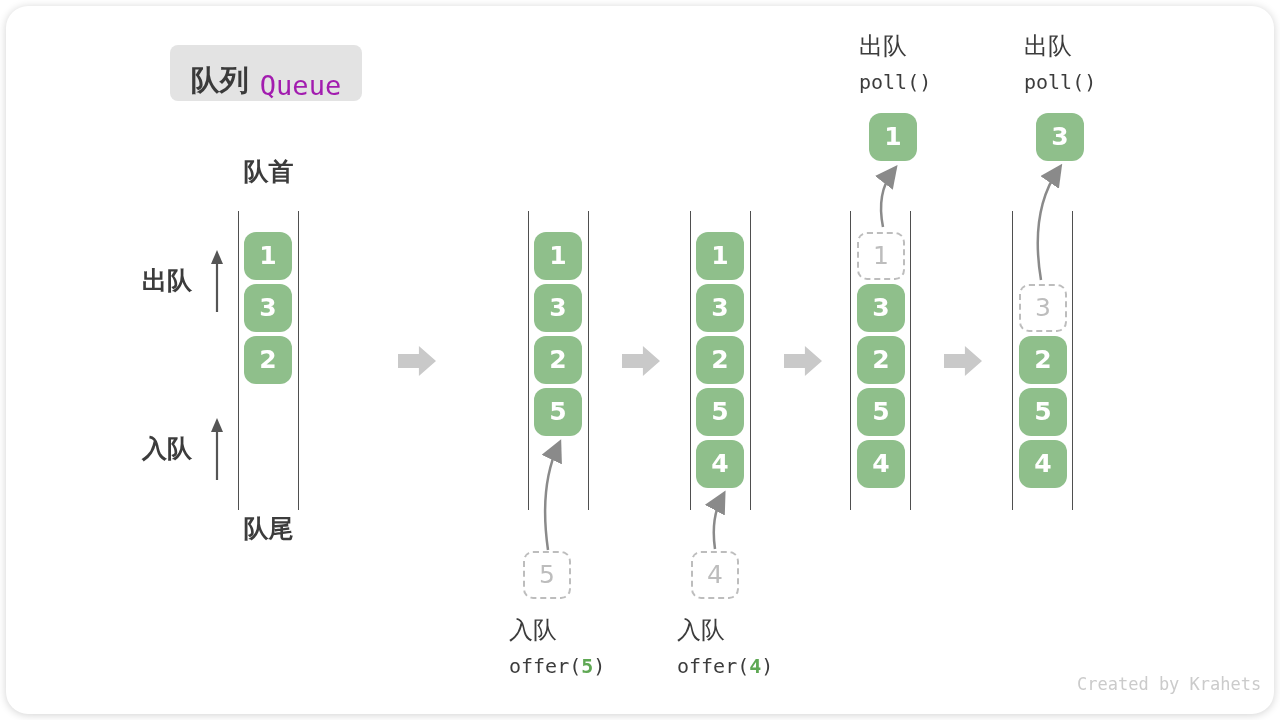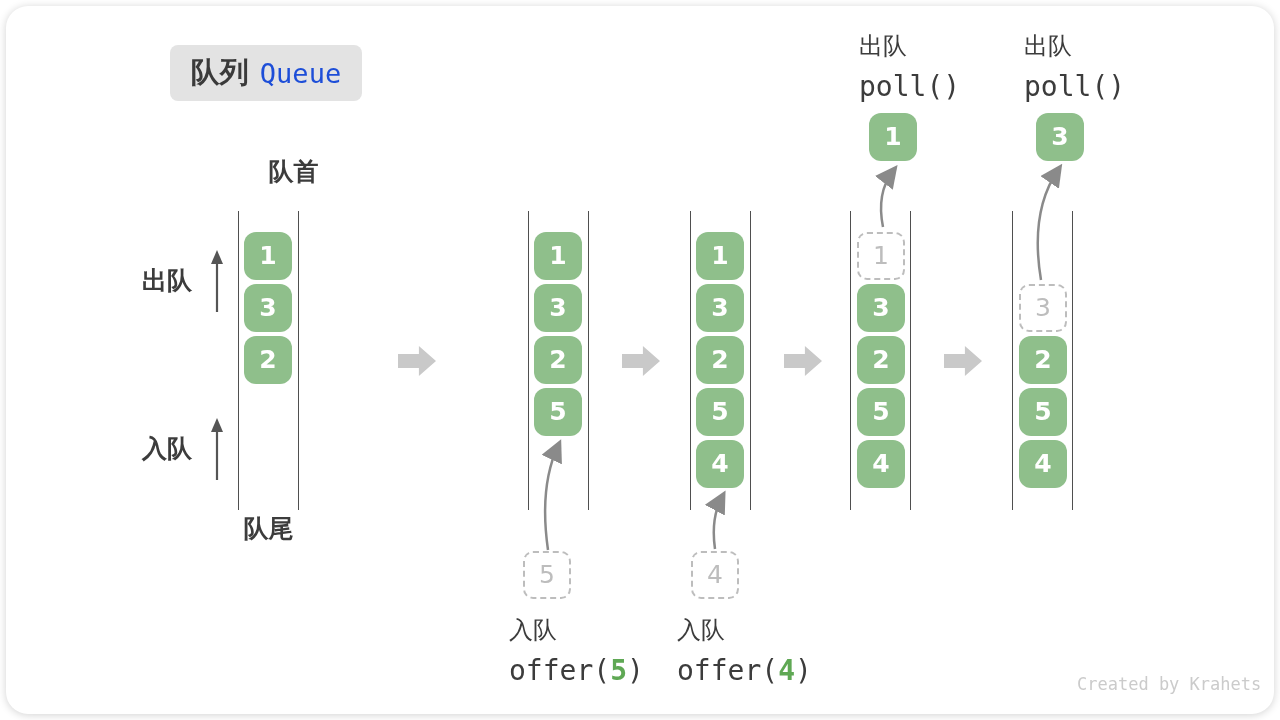--- a/index.html
+++ b/index.html
@@ -3,60 +3,60 @@
 <meta charset="utf-8">
 <style>
   * { margin:0; padding:0; box-sizing:border-box; }
   html,body { width:1280px; height:720px; background:#ffffff; }
   body { font-family:"DejaVu Sans", sans-serif; }
   .canvas { position:relative; width:1280px; height:720px; background:#ffffff; overflow:hidden; }
   .card { position:absolute; left:6px; top:6px; width:1268px; height:708px; background:#ffffff;
           border-radius:22px; box-shadow:0 1px 9px rgba(0,0,0,0.18); }
 
   .title-badge { position:absolute; left:170px; top:45px; width:192px; height:56px; background:#E3E3E3;
-                 border-radius:8px; display:flex; align-items:center; justify-content:center; gap:11px; }
+                 border-radius:8px; display:flex; align-items:flex-end; justify-content:center; gap:11px; }
   .title-zh { font-size:29px; font-weight:bold; color:#3A3A3A; }
-  .title-en { font-family:"DejaVu Sans Mono", monospace; font-size:27px; color:#1d4ed8; }
+  .title-en { font-family:"DejaVu Sans Mono", monospace; font-size:27px; color:#a21caf; }
 
   .cn-label { position:absolute; font-size:25px; font-weight:bold; color:#3C3C3C; white-space:nowrap; }
   .centered { width:61px; text-align:center; }
 
   .queue-walls { position:absolute; width:61px; height:299px;
                  border-left:1.5px solid #4F4F4F; border-right:1.5px solid #4F4F4F; }
 
   .cell { position:absolute; width:48px; height:48px; border-radius:12px; background:#8FBF8B;
           color:#ffffff; font-size:25px; font-weight:bold; text-align:center; line-height:48px; }
   .cell.dashed { background:transparent; border:2px dashed #BDBDBD; color:#BDBDBD;
                  font-weight:normal; line-height:44px; border-radius:10px; }
 
   .block-arrow { position:absolute; width:38px; height:30px; background:#C9C9C9;
                  clip-path:polygon(0 27%,55% 27%,55% 0,100% 50%,55% 100%,55% 73%,0 73%); }
 
   .svgabs { position:absolute; overflow:visible; }
 
   .op { position:absolute; color:#3C3C3C; }
   .op-zh { font-size:24px; font-weight:500; margin-bottom:8px; }
-  .op-code { font-family:"DejaVu Sans Mono", monospace; font-size:28px; }
+  .op-code { font-family:"DejaVu Sans Mono", monospace; font-size:20px; }
   .op-code .arg { color:#5FA854; font-weight:bold; }
 
   .watermark { position:absolute; left:1077px; top:674px; font-family:"DejaVu Sans Mono", monospace;
                font-size:17px; color:#CBCBCB; }
 </style>
 </head>
 <body>
 
 <div class="canvas">
   <div class="card"></div>
 
   <div class="title-badge">
     <span class="title-zh">队列</span>
     <span class="title-en">Queue</span>
   </div>
 
-  <div class="cn-label centered" style="left:238px; top:155px;margin-left:25px;">队首</div>
+  <div class="cn-label centered" style="left:238px; top:155px;">队首</div>
   <div class="cn-label centered" style="left:238px; top:512px;">队尾</div>
 
   <div class="cn-label" style="left:142px; top:264px;">出队</div>
   <svg class="svgabs" style="left:208px; top:248px;" width="18" height="66">
     <line x1="9" y1="64" x2="9" y2="14" stroke="#555555" stroke-width="2.2"></line>
     <polygon points="9,2 3,16 15,16" fill="#555555"></polygon>
   </svg>
   <div class="cn-label" style="left:142px; top:432px;">入队</div>
   <svg class="svgabs" style="left:208px; top:416px;" width="18" height="66">
     <line x1="9" y1="64" x2="9" y2="14" stroke="#555555" stroke-width="2.2"></line>

